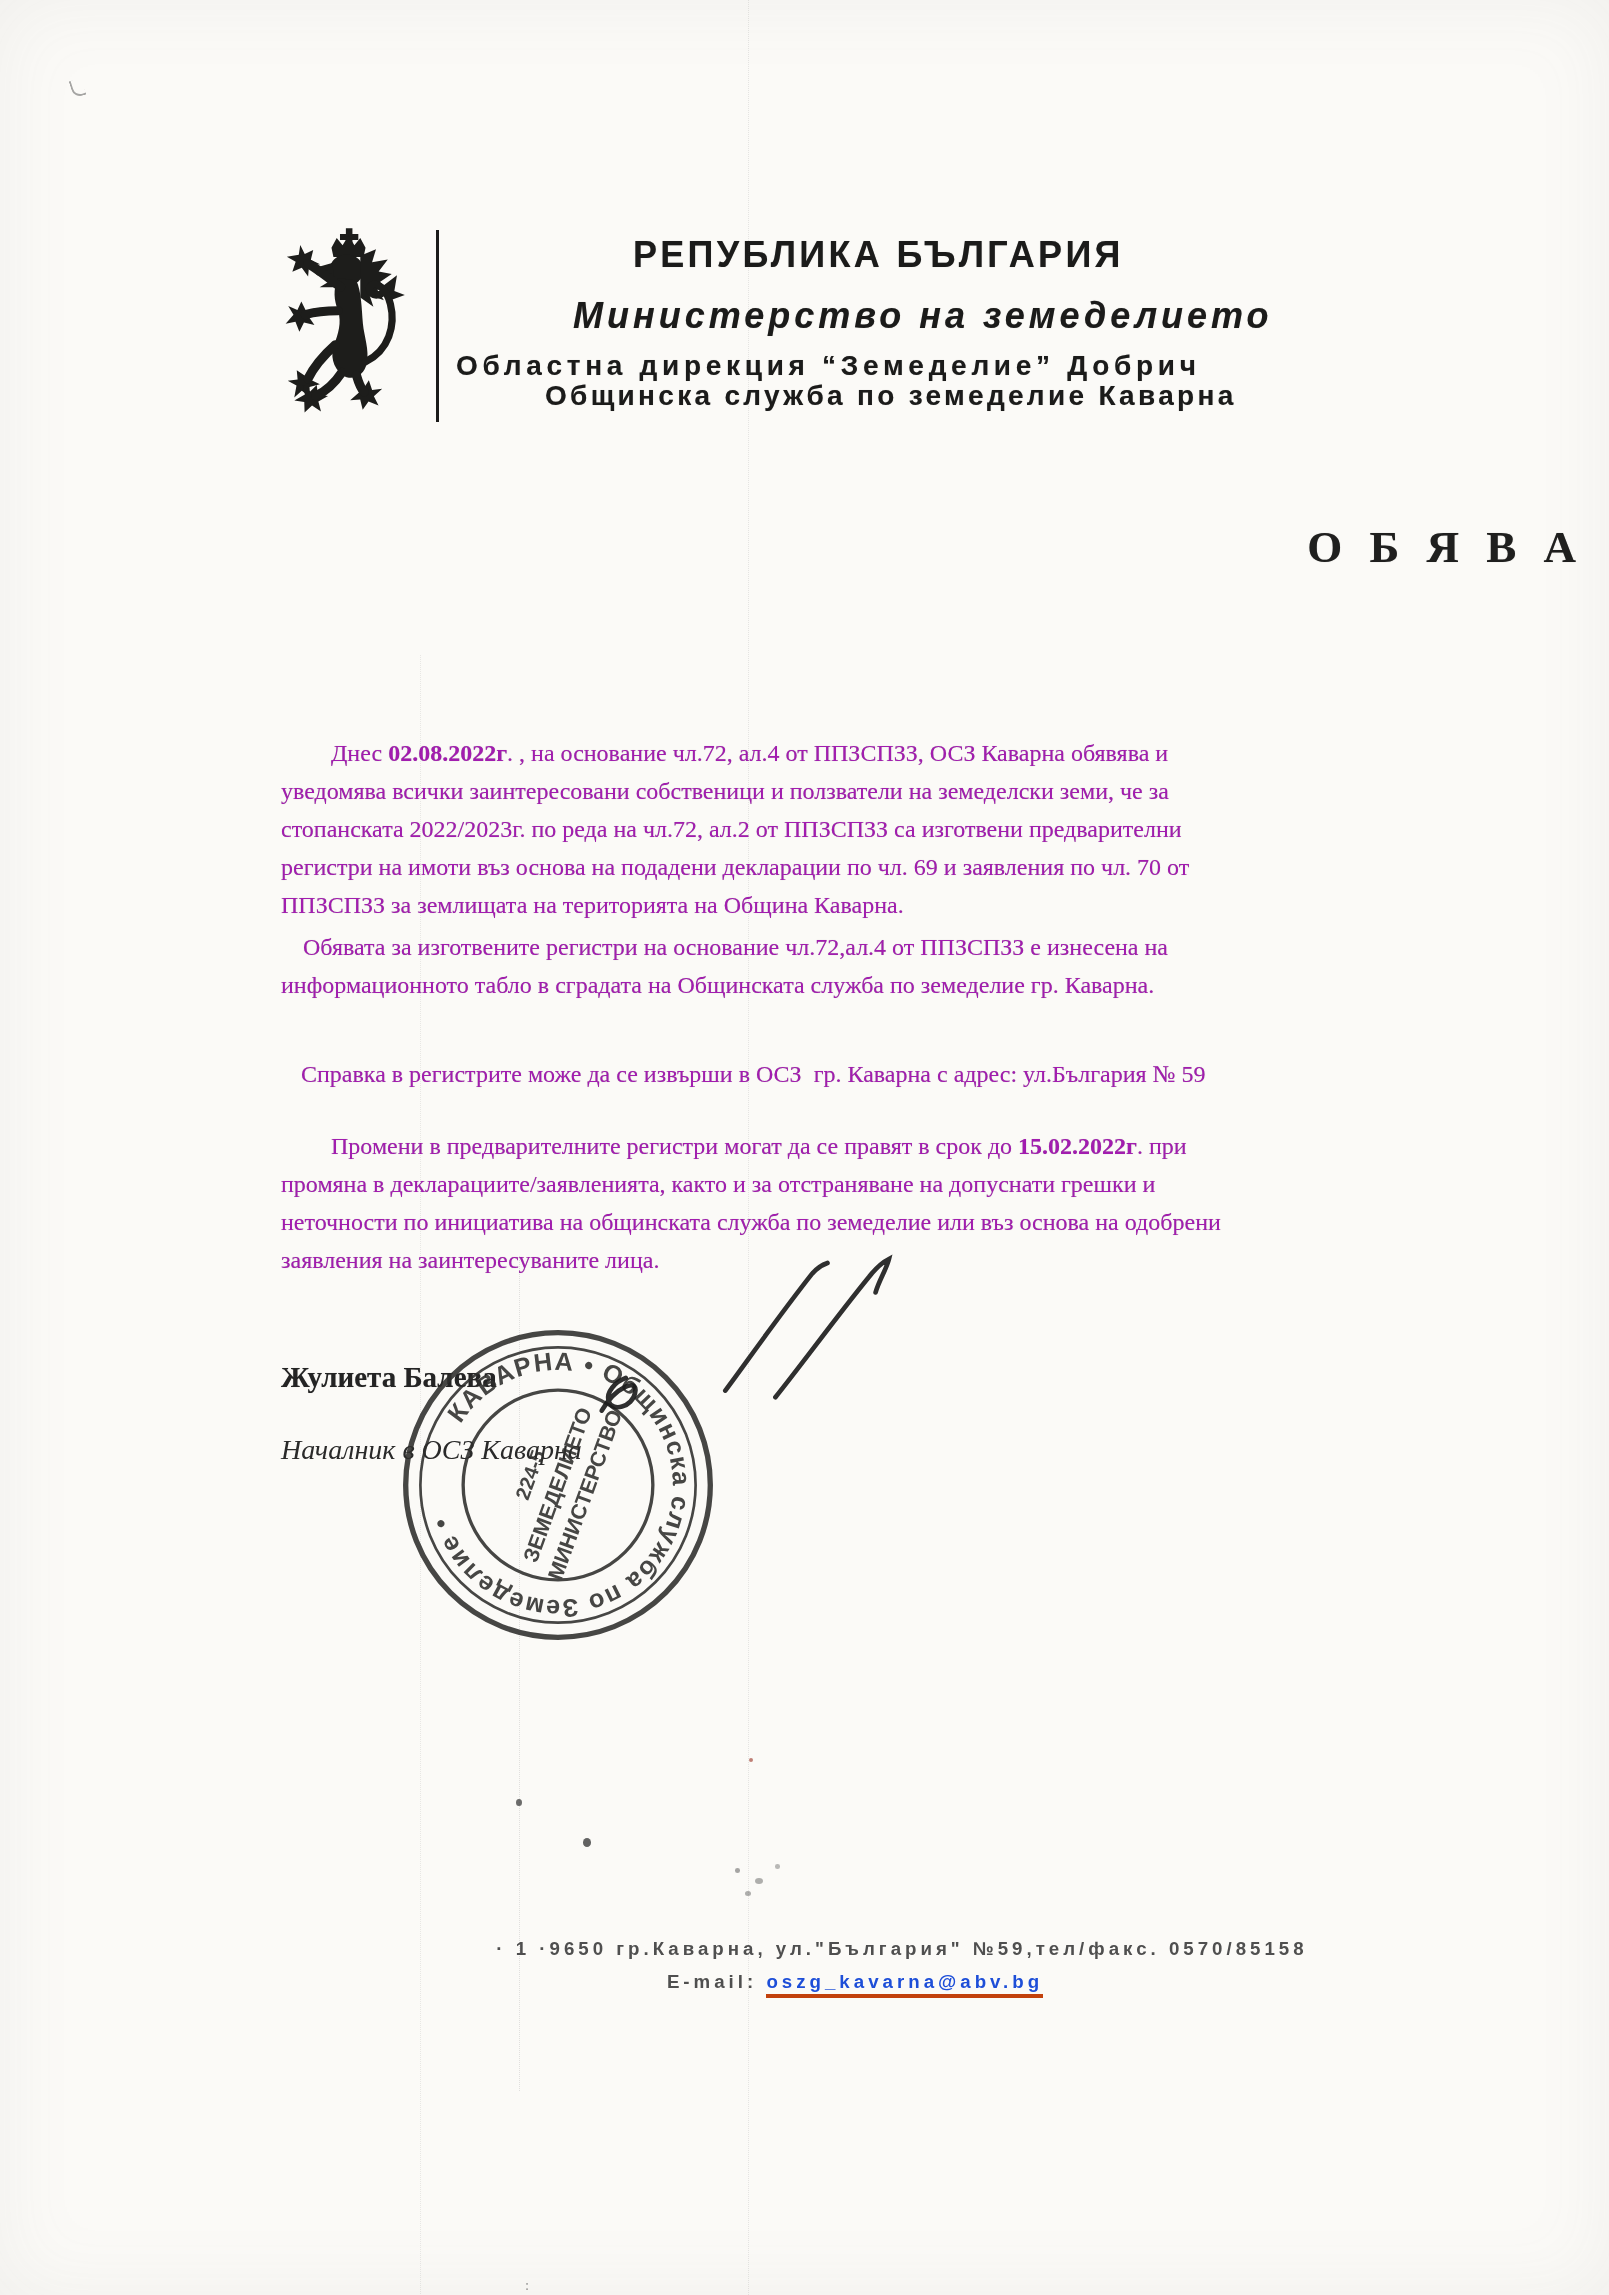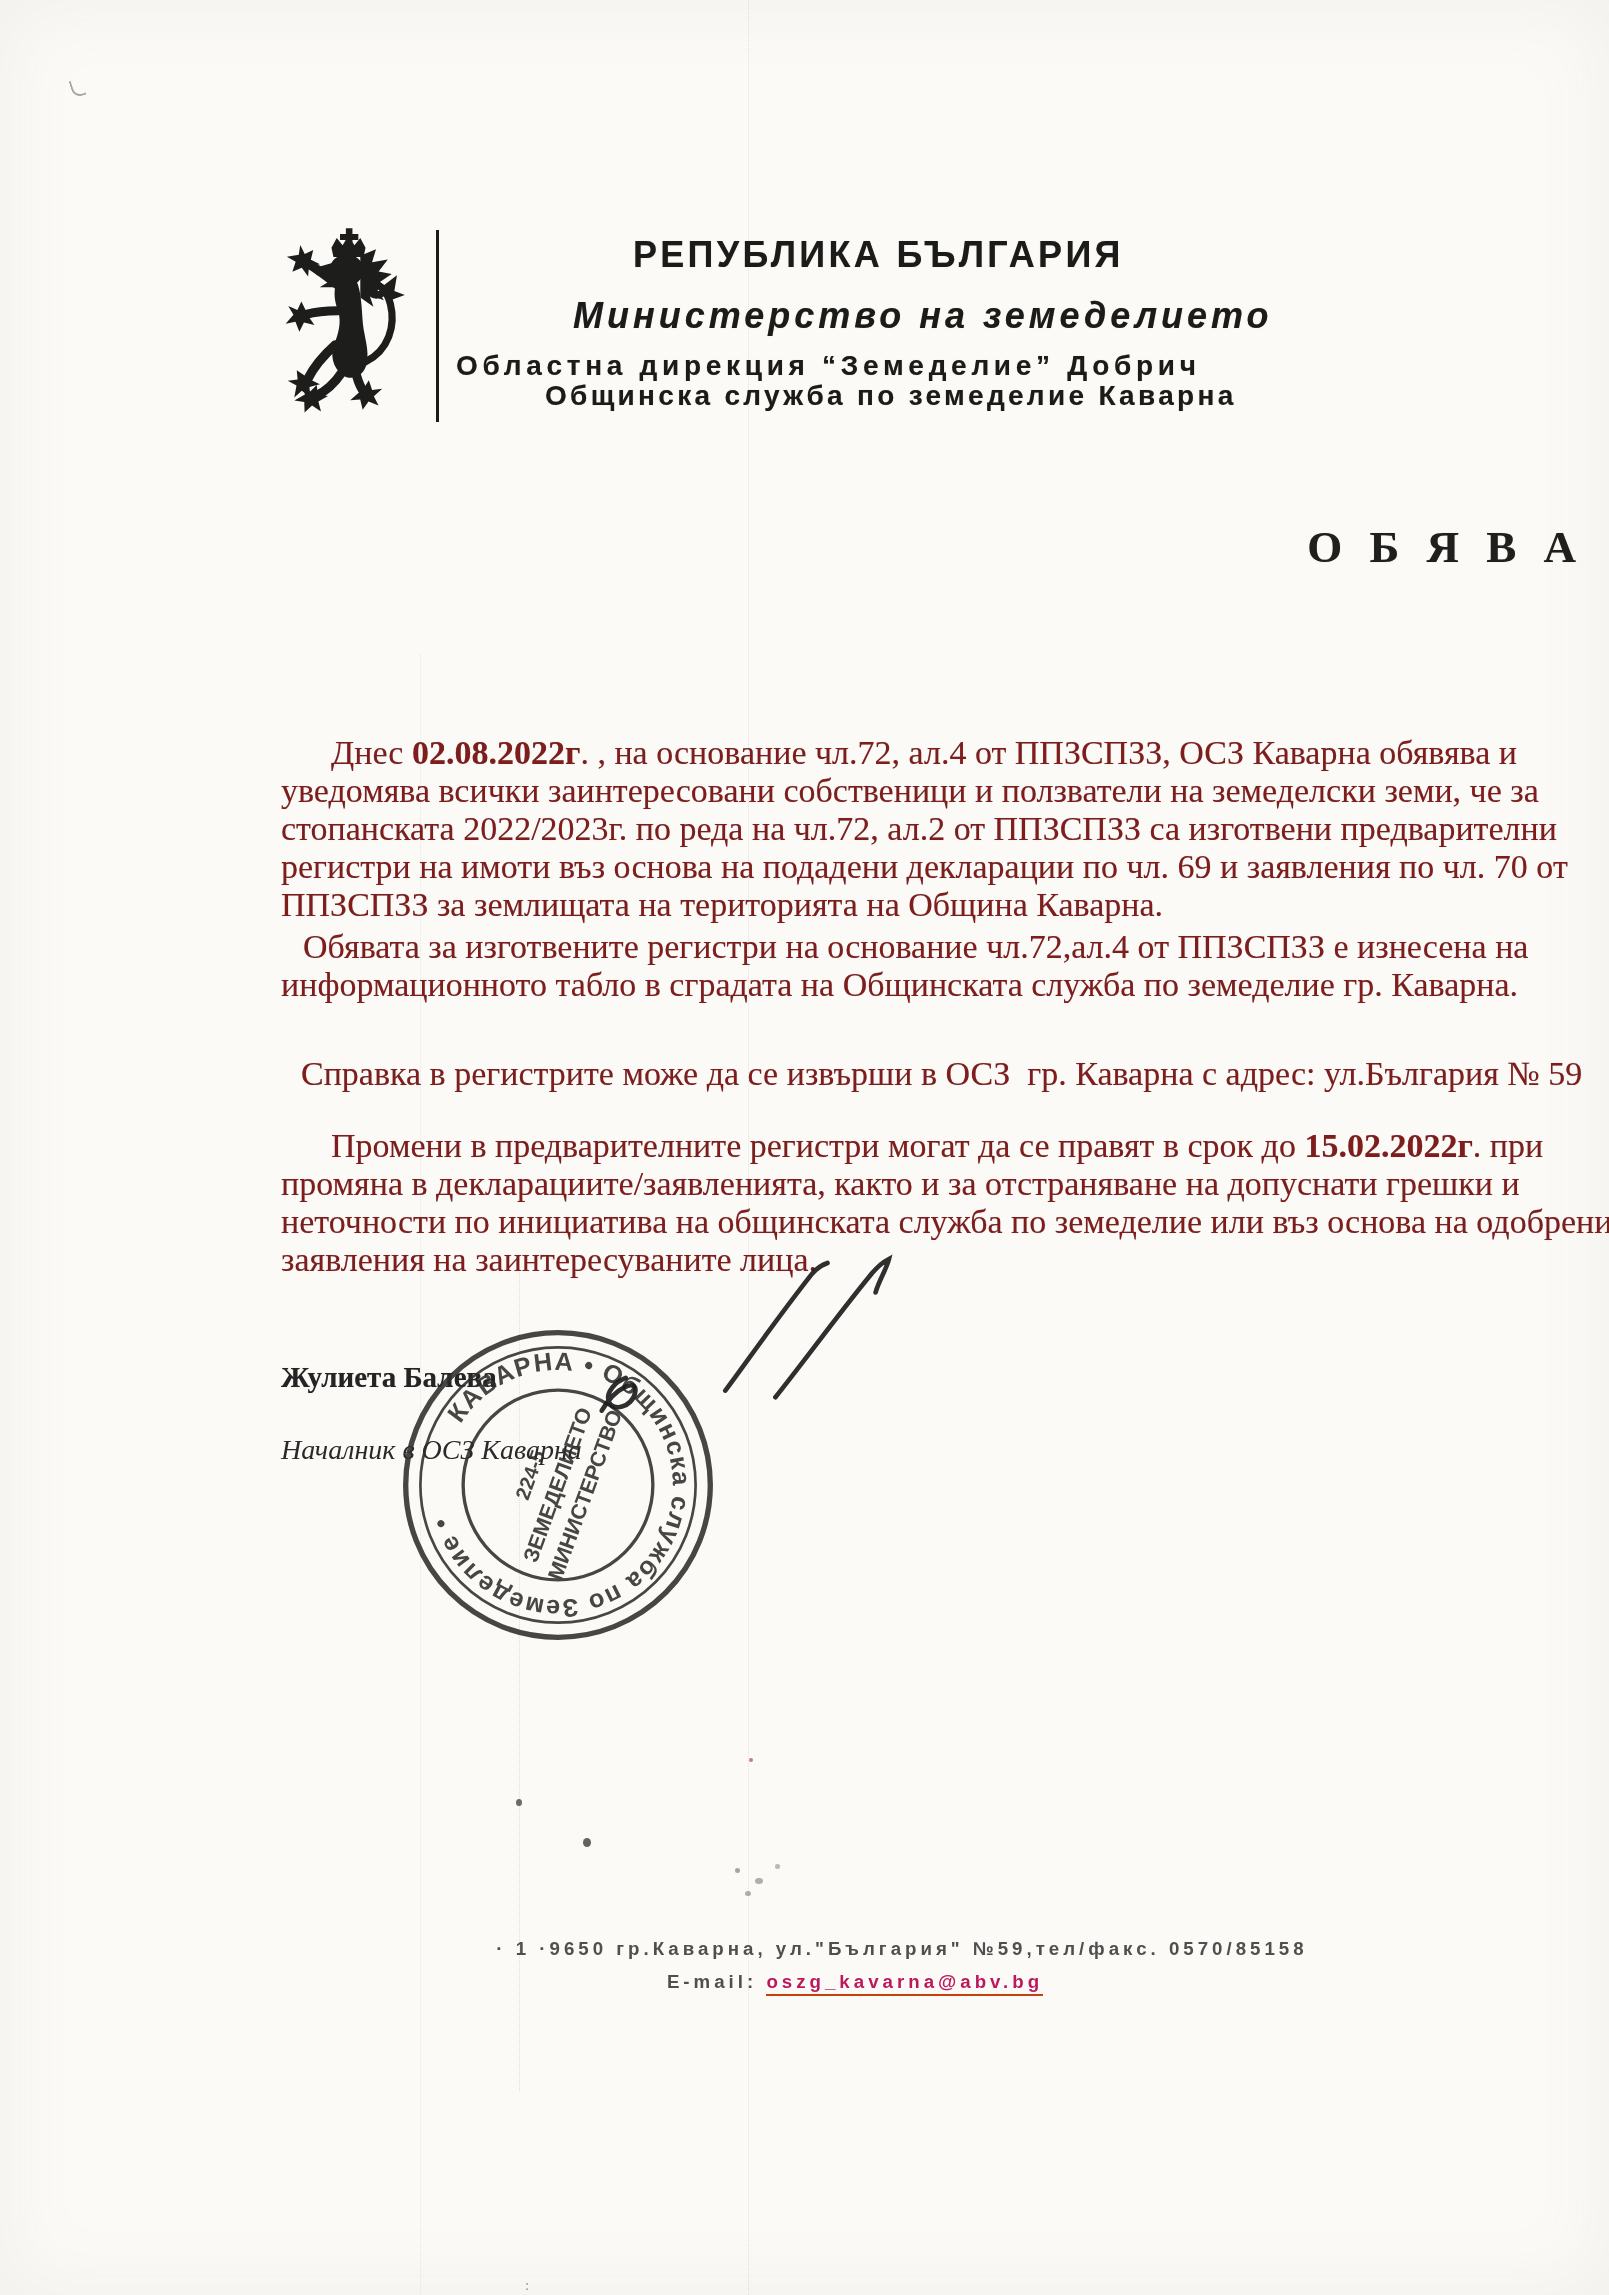--- a/index.html
+++ b/index.html
@@ -13,40 +13,40 @@
   .hdr-ministry{left:573px;top:295px;font-size:36px;letter-spacing:4px;font-style:italic;}
   .hdr-directorate{left:456px;top:350px;font-size:28px;letter-spacing:4.7px;}
   .hdr-office{left:545px;top:380px;font-size:28px;letter-spacing:3.3px;}
   .emblem{position:absolute;left:283px;top:225px;width:131px;height:195px;}
   .hdr-rule{position:absolute;left:436px;top:230px;width:2.7px;height:192px;background:#1b1b1a;}
   
   .doc-title{position:absolute;left:0;top:521px;width:1584px;text-align:right;
              font-size:45px;font-weight:bold;letter-spacing:8px;color:#1f1f1e;
              text-shadow:0 0 0.7px rgba(20,20,20,0.45);}
   
-  .para{position:absolute;left:281px;width:1153px;font-size:34px;line-height:38px;color:#7f1d1d;
+  .para{position:absolute;left:281px;width:1153px;font-size:24px;line-height:38px;color:#a21caf;
         text-shadow:0 0 0.7px rgba(30,30,30,0.35);}
   .tline{white-space:pre;}
   .p1{top:734px;} .p1 .tline:first-child{padding-left:50px;}
   .p2{top:928px;} .p2 .tline:first-child{padding-left:22px;}
   .p3{top:1055px;} .p3 .tline:first-child{padding-left:20px;}
   .p4{top:1127px;} .p4 .tline:first-child{padding-left:50px;}
   
   .sig-name{position:absolute;left:281px;top:1361px;font-size:29px;font-weight:bold;color:#242424;
             text-shadow:0 0 0.7px rgba(30,30,30,0.4);}
   .sig-role{position:absolute;left:281px;top:1402px;font-size:28px;font-style:italic;color:#2a2a2a;margin-top:32px;}
   .stamp{position:absolute;left:393px;top:1328px;width:330px;height:314px;opacity:0.88;}
   .sig-strokes{position:absolute;left:575px;top:1240px;width:334px;height:221px;}
   
   .foot{position:absolute;left:0;width:1610px;box-sizing:border-box;text-align:center;
         font-family:"Liberation Sans",sans-serif;font-weight:bold;color:#4f4f4f;
         font-size:18.7px;letter-spacing:4px;white-space:pre;}
   .foot1{top:1938px;padding-left:194px;}
   .foot2{top:1971px;padding-left:100px;}
-  .email{border-bottom:2px solid #c2410c;padding-bottom:2px;color:#be185d;}
+  .email{border-bottom:4px solid #c2410c;padding-bottom:2px;color:#1d4ed8;}
   
   .fold{position:absolute;width:0;border-left:1.3px dotted rgba(70,70,70,0.12);}
   .fold-a{left:748px;top:0;height:2295px;}
   .fold-b{left:420px;top:655px;height:1641px;border-left-color:rgba(70,70,70,0.10);}
   .fold-c{left:519px;top:1256px;height:835px;border-left-color:rgba(70,70,70,0.14);}
   .speck{position:absolute;border-radius:50%;background:#3c3c3c;}
   .squiggle{position:absolute;left:71px;top:79px;width:10.7px;height:16px;
             border-left:2px solid rgba(80,80,80,0.5);border-bottom:2px solid rgba(80,80,80,0.5);
             border-radius:0 0 0 9.4px;transform:rotate(-18deg);}
   .bottom-mark{position:absolute;left:525px;top:2277px;font-size:14.7px;color:rgba(60,60,60,0.55);}

